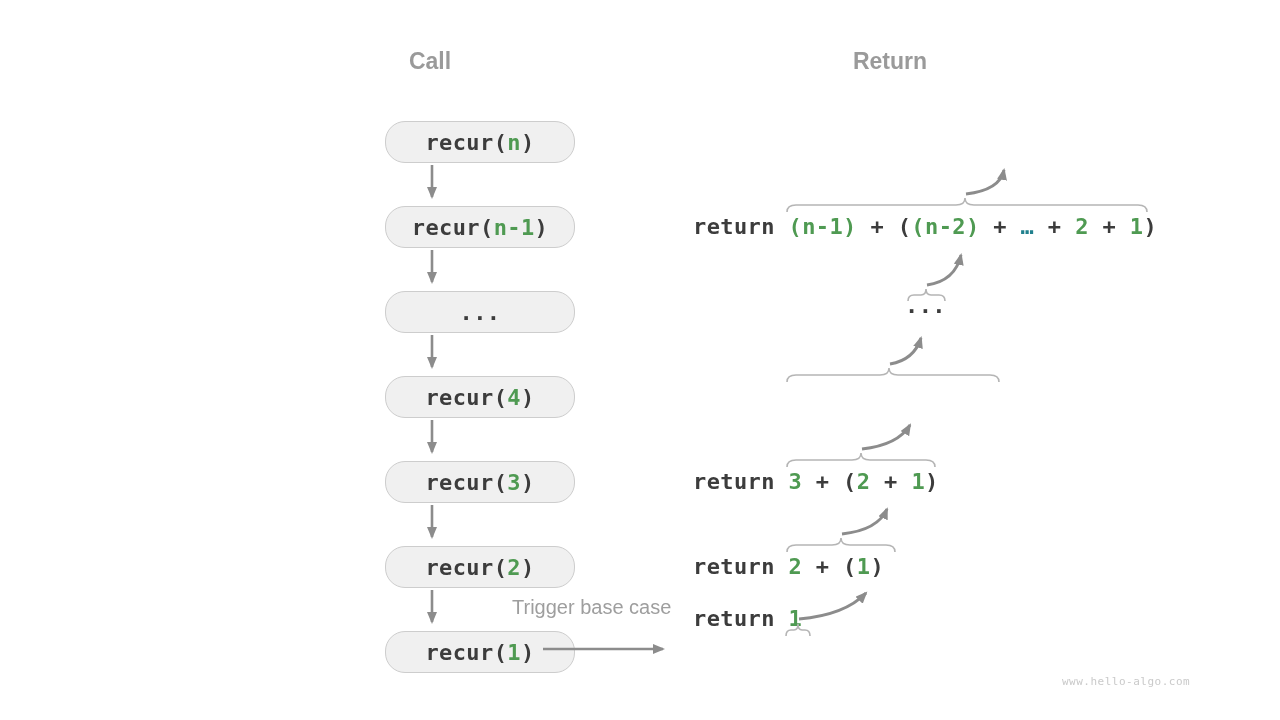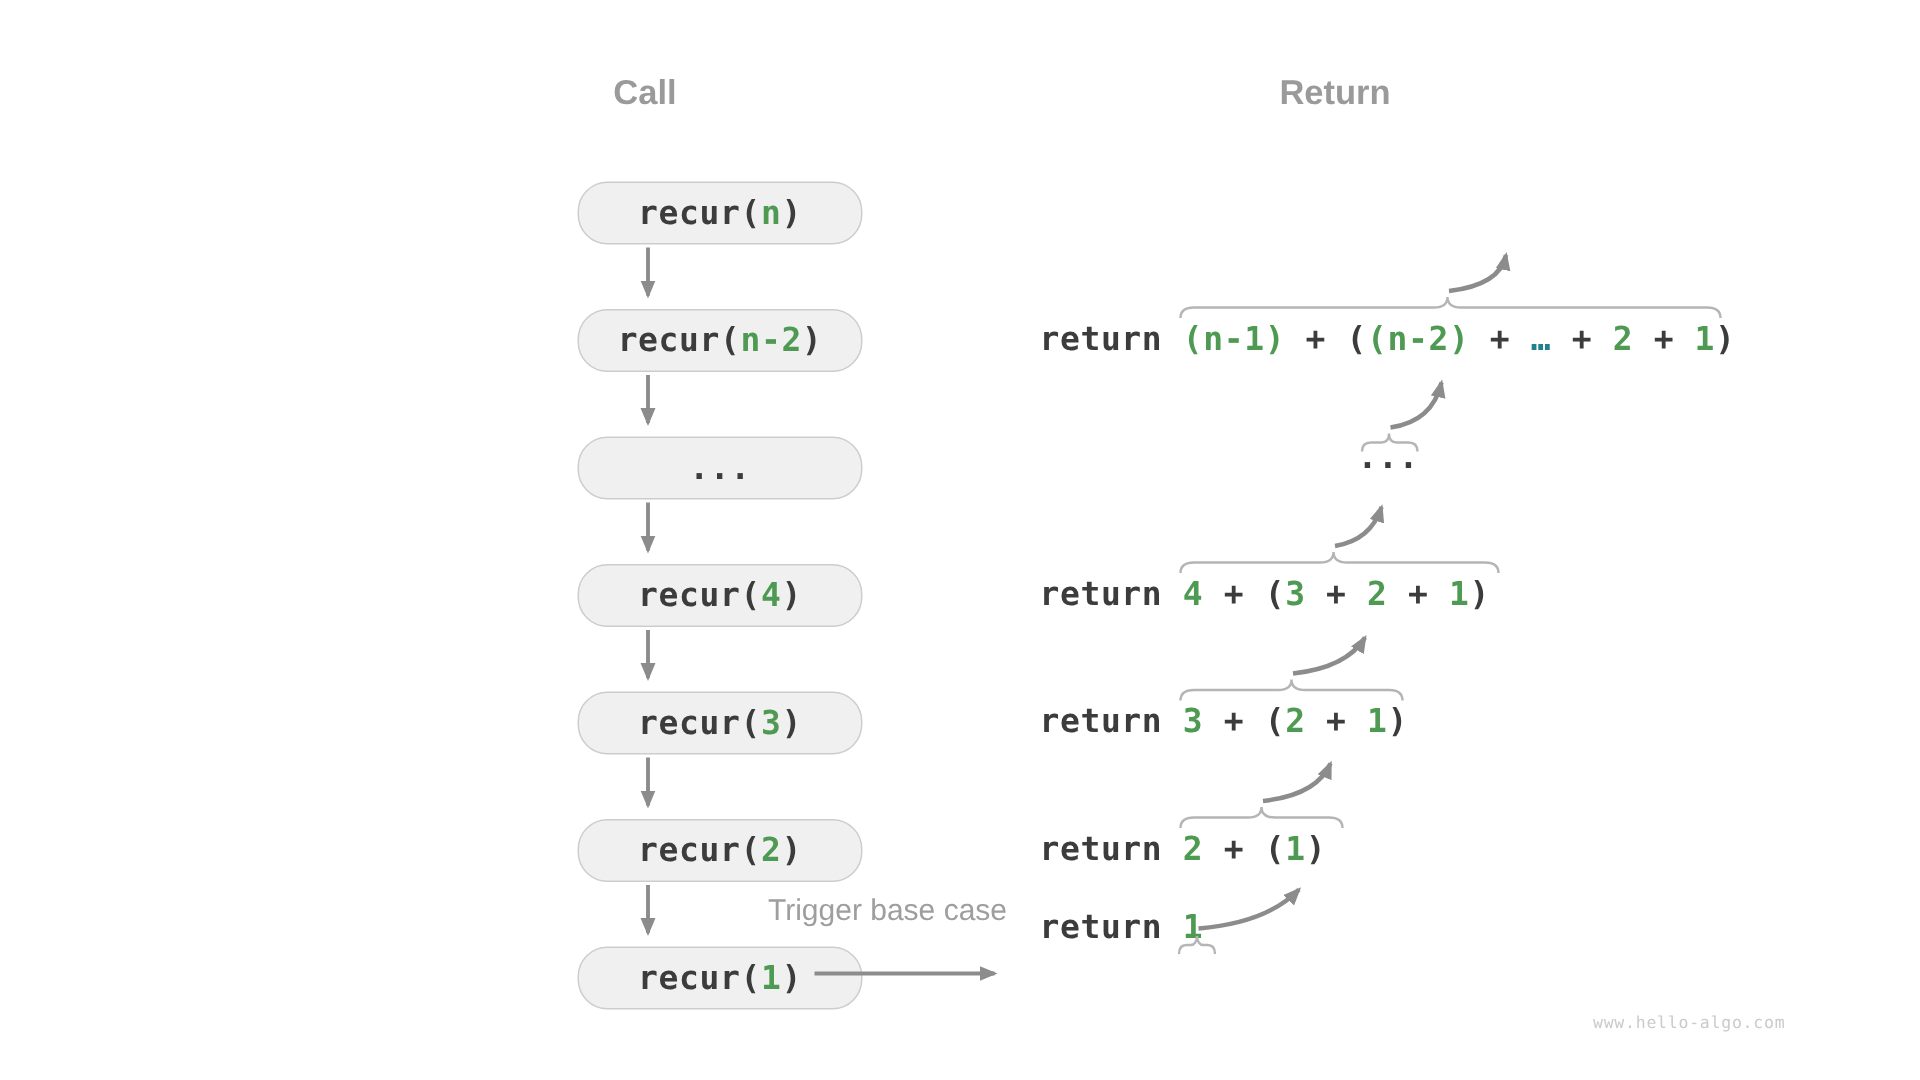--- a/index.html
+++ b/index.html
@@ -86,30 +86,29 @@
 </style>
 </head>
 <body>
 
 <div class="canvas">
 
   <div class="col-header call-header">Call</div>
   <div class="col-header return-header">Return</div>
 
   <div class="call-box code" style="top:121px"><span class="c-dark">recur(</span><span class="c-green">n</span><span class="c-dark">)</span></div>
-  <div class="call-box code" style="top:206px"><span class="c-dark">recur(</span><span class="c-green">n-2</span><span class="c-dark">)</span></div>
+  <div class="call-box code" style="top:206px"><span class="c-dark">recur(</span><span class="c-green">n-1</span><span class="c-dark">)</span></div>
   <div class="call-box code" style="top:291px"><span class="c-dark">...</span></div>
   <div class="call-box code" style="top:376px"><span class="c-dark">recur(</span><span class="c-green">4</span><span class="c-dark">)</span></div>
   <div class="call-box code" style="top:461px"><span class="c-dark">recur(</span><span class="c-green">3</span><span class="c-dark">)</span></div>
   <div class="call-box code" style="top:546px"><span class="c-dark">recur(</span><span class="c-green">2</span><span class="c-dark">)</span></div>
   <div class="call-box code" style="top:631px"><span class="c-dark">recur(</span><span class="c-green">1</span><span class="c-dark">)</span></div>
 
   <div class="return-line code" style="top:212px"><span class="c-dark">return </span><span class="c-green">(n-1)</span><span class="c-dark"> + (</span><span class="c-green">(n-2)</span><span class="c-dark"> + </span><span class="c-teal">…</span><span class="c-dark"> + </span><span class="c-green">2</span><span class="c-dark"> + </span><span class="c-green">1</span><span class="c-dark">)</span></div>
   <div class="return-line code" style="top:291px;left:905px"><span class="c-dark">...</span></div>
-  <div class="return-line code" style="top:382px"><span class="c-dark">return </span><span class="c-green">4</span><span class="c-dark"> + (</span><span class="c-green">3</span><span class="c-dark"> + </span><span class="c-green">2</span><span class="c-dark"> + </span><span class="c-green">1</span><span class="c-dark">)</span></div>
   <div class="return-line code" style="top:467px"><span class="c-dark">return </span><span class="c-green">3</span><span class="c-dark"> + (</span><span class="c-green">2</span><span class="c-dark"> + </span><span class="c-green">1</span><span class="c-dark">)</span></div>
   <div class="return-line code" style="top:552px"><span class="c-dark">return </span><span class="c-green">2</span><span class="c-dark"> + (</span><span class="c-green">1</span><span class="c-dark">)</span></div>
   <div class="return-line code" style="top:604px"><span class="c-dark">return </span><span class="c-green">1</span></div>
 
   <div class="trigger-label">Trigger base case</div>
 
   <div class="watermark">www.hello-algo.com</div>
 
   <svg class="overlay" viewBox="0 0 1280 720">
     <defs>

